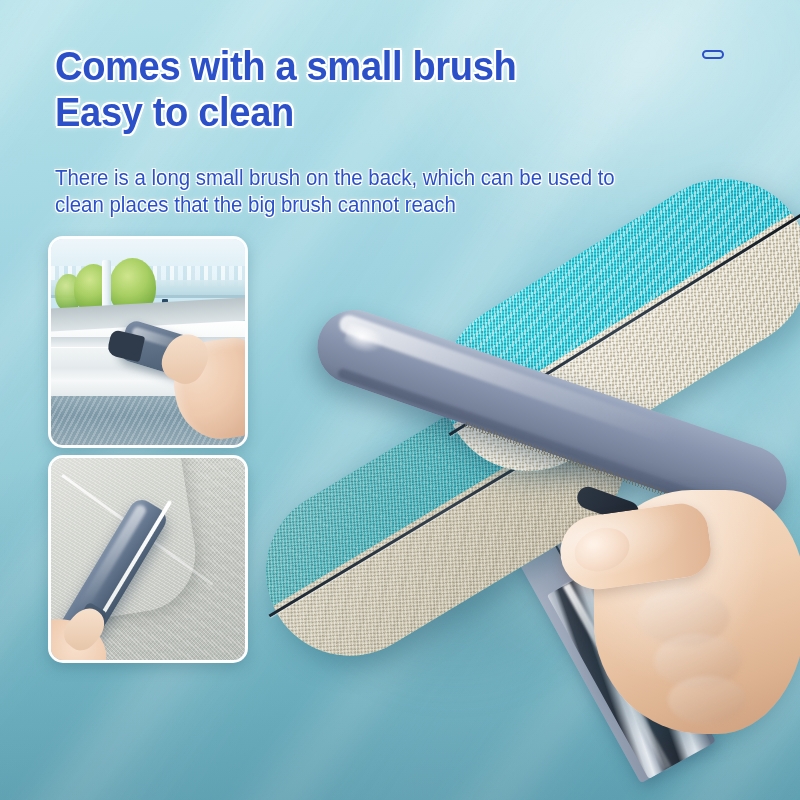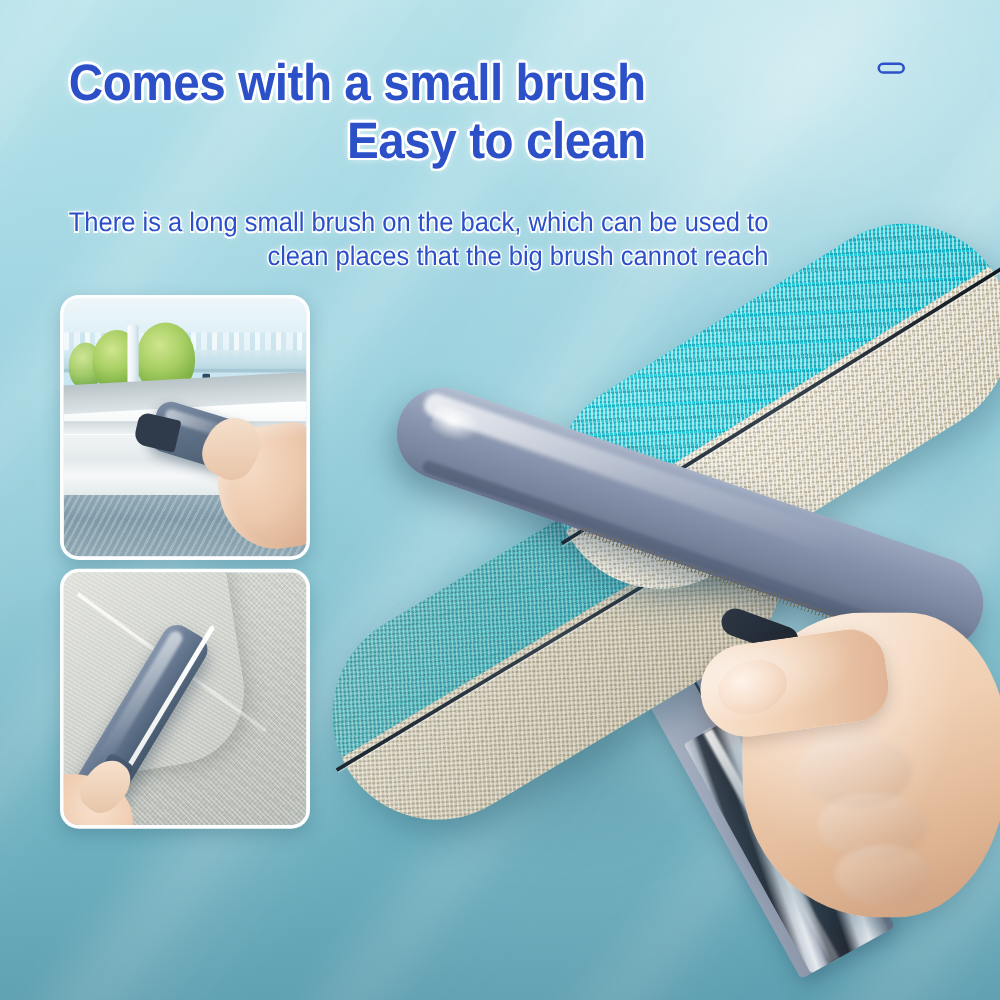--- a/index.html
+++ b/index.html
@@ -8,21 +8,20 @@
   html,body{
     width:800px; height:800px; overflow:hidden;
     font-family:"Liberation Sans", sans-serif;
   }
 
   #stage{
     position:relative;
     width:800px; height:800px;
     overflow:hidden;
     background:linear-gradient(175deg,#b6e2ea 0%,#a6d9e4 22%,#93ccd9 48%,#7bbcca 72%,#6cafbf 100%);
-    text-align:right;
   }
 
   
   .streaks{
     position:absolute; inset:-30%;
     background:repeating-linear-gradient(
         128deg,
         rgba(255,255,255,0.00) 0px,
         rgba(255,255,255,0.14) 26px,
         rgba(255,255,255,0.22) 48px,

